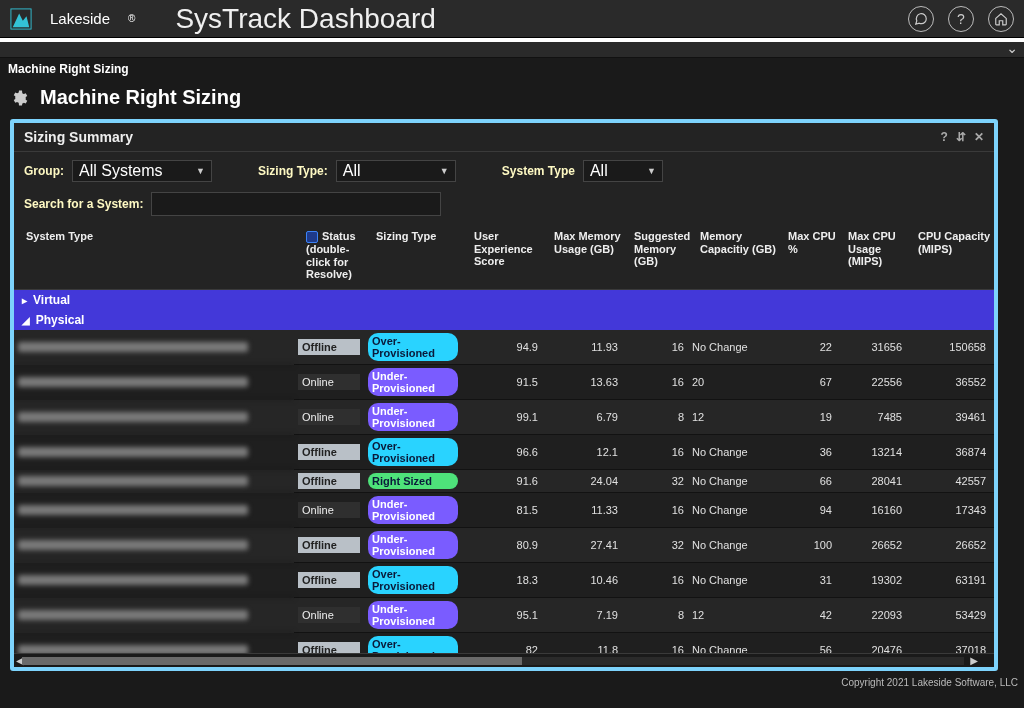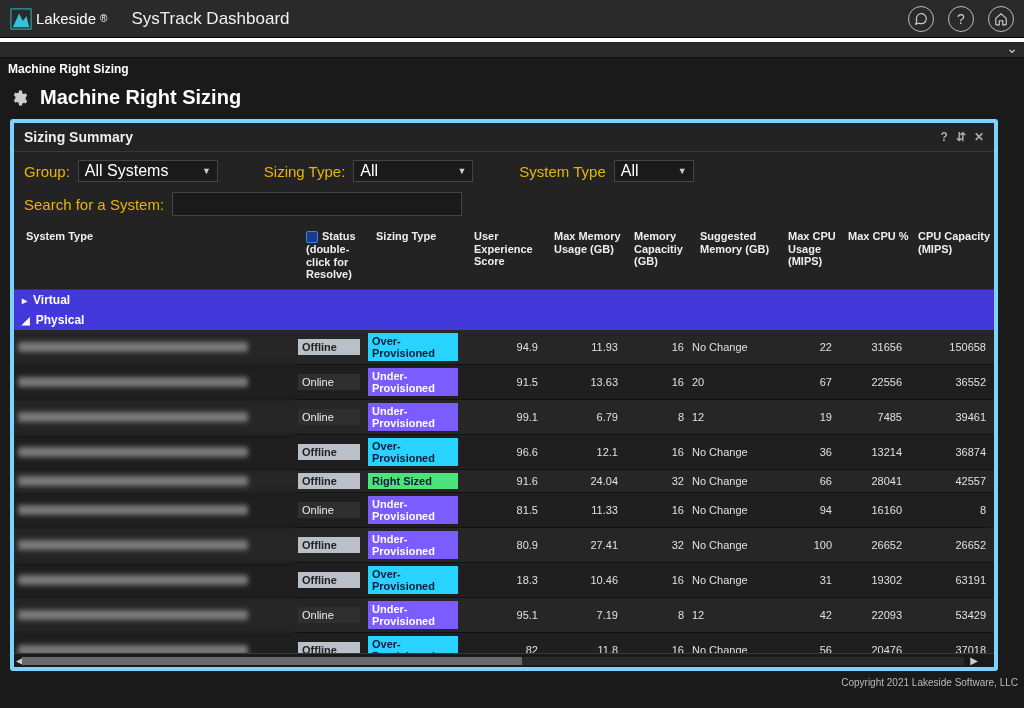--- a/index.html
+++ b/index.html
@@ -13,24 +13,24 @@
     overflow: hidden;
   }
   .topbar {
     height: 38px;
     background: #2a2a2a;
     display: flex;
     align-items: center;
     padding: 0 10px;
     border-bottom: 1px solid #000;
   }
-  .logo { display: flex; align-items: center; gap: 4px; }
+  .logo { display: flex; align-items: center; gap: 18px; }
   .logo-mark { width: 22px; height: 22px; }
   .logo-text { color: #fff; font-size: 15px; font-weight: 500; }
-  .app-title { color: #f0f0f0; font-size: 17px; font-weight: 300; margin-left: 24px; }
+  .app-title { color: #f0f0f0; font-size: 28px; font-weight: 300; margin-left: 40px; }
   .topbar-right { margin-left: auto; display: flex; gap: 14px; }
   .icon-btn { width: 26px; height: 26px; border: 1.5px solid #bbb; border-radius: 50%; display: flex; align-items:center; justify-content:center; cursor:pointer; color:#ccc; font-size:14px;}
   .accent-bar { height: 4px; background: #fff; }
   .dropdown-strip { height: 16px; background: #2a2a2a; position: relative; border-bottom:1px solid #111;}
   .dropdown-strip::after { content:"⌄"; position:absolute; right:6px; top:-2px; color:#ccc; font-size:14px;}
   .breadcrumb { padding: 4px 8px; font-weight: bold; font-size: 12px; color:#fff; background:#1a1a1a;}
   .page-header { display:flex; align-items:center; gap:12px; padding:6px 10px 10px 10px; }
   .gear { width:18px; height:18px; cursor:pointer; }
   .page-title { color:#fff; font-size:20px; font-weight:700; }
   .panel {
@@ -45,21 +45,21 @@
   .panel-head {
     padding: 6px 10px;
     border-bottom: 1px solid #3a3a3a;
     display:flex; align-items:center;
     font-weight:bold; font-size:14px; color:#eee;
   }
   .panel-tools { margin-left:auto; display:flex; gap:8px; color:#aaa; font-size:12px;}
   .panel-tools span { cursor:pointer; }
   .filters { padding: 8px 10px; display:flex; flex-direction:column; gap:10px; }
   .filter-row { display:flex; align-items:center; gap:8px; flex-wrap:wrap;}
-  .filter-label { color:#eab308; font-size:15px; }
+  .filter-label { color:#fef9c3; font-size:12px;font-weight:bold; }
   .dd {
     background:#1a1a1a; border:1px solid #444; color:#fff; height:22px;
     padding:0 22px 0 6px; font-size:16px; position:relative; display:inline-flex; align-items:center;
     cursor:pointer; min-width:80px;
   }
   .dd::after { content:"▼"; position:absolute; right:6px; font-size:9px; color:#ccc;}
   .search-box { background:#1a1a1a; border:1px solid #444; height:24px; width:290px; color:#fff; padding:0 6px; font-size:12px;}
   .grid-wrap { flex:1; overflow:hidden; position:relative; display:flex; flex-direction:column;}
   .grid-head {
     display:grid;
@@ -84,21 +84,21 @@
   }
   .row:nth-child(odd){ background:#262626;}
   .row:nth-child(even){ background:#1f1f1f;}
   .cell { padding:3px 4px; border-bottom:1px solid #121212; display:flex; align-items:center; }
   .cell.num { justify-content:flex-end; }
   .cell.sysname { color:#888; filter: blur(2.5px); overflow:hidden;}
   .redact { display:inline-block; width:230px; height:10px; background:#7a7a7a; border-radius:2px; }
   .status-pill { width:62px; padding:2px 4px; font-size:11px; font-weight:600; color:#222;}
   .status-offline { background:#b9c0c7; }
   .status-online  { background:#2f2f2f; color:#eee; font-weight:normal;}
-  .sizing-pill { width:100%; padding:2px 4px; font-size:11px; font-weight:700; color:#0a1a3a;}
+  .sizing-pill { width:100%; padding:2px 4px; font-size:11px; font-weight:700; color:#0a1a3a;border-radius:10px;}
   .sz-over  { background:#29d3ff; }
   .sz-under { background:#7a5cff; color:#fff;}
   .sz-right { background:#4ee27a; }
   .hscroll { height:14px; background:#1a1a1a; border-top:1px solid #3a3a3a; position:relative;}
   .hscroll .track { position:absolute; left:8px; right:30px; top:3px; height:8px; background:#2a2a2a;}
   .hscroll .thumb { position:absolute; left:8px; width:500px; top:3px; height:8px; background:#6a6a6a;}
   .hscroll .arrow { position:absolute; top:1px; font-size:10px; color:#ccc; cursor:pointer;}
   .footer { position:absolute; bottom:20px; right:6px; font-size:10px; color:#bbb;}
 </style>
 </head>
@@ -167,24 +167,24 @@
     </div>
   </div>
 
   <div class="grid-wrap">
     <div class="grid-head">
       <div>System Type</div>
       <div><span class="col-status-chk"></span><span>Status (double-click for Resolve)</span></div>
       <div>Sizing Type</div>
       <div>User Experience Score</div>
       <div>Max Memory Usage (GB)</div>
+      <div>Suggested Memory (GB)</div>
       <div>Memory Capacitiy (GB)</div>
-      <div>Suggested Memory (GB)</div>
+      <div>Max CPU %</div>
       <div>Max CPU Usage (MIPS)</div>
-      <div>Max CPU %</div>
       <div>CPU Capacity (MIPS)</div>
       <div>CPU Cores</div>
 
     </div>
 
     <div class="group-row">
       <span class="caret">▸</span>
       <span>Virtual</span>
     </div>
     <div class="group-row">
@@ -297,20 +297,21 @@
           </div>
           <div class="cell">
             <span class="sizing-pill sz-under">Under-Provisioned</span>
           </div>
           <div class="cell num">81.5</div>
           <div class="cell num">11.33</div>
           <div class="cell num">16</div>
           <div class="cell">No Change</div>
           <div class="cell num">94</div>
           <div class="cell num">16160</div>
+          <div class="cell num">17343</div>
           <div class="cell num">8</div>
         </div>
         <div class="row">
           <div class="cell sysname">
             <span class="redact"></span>
           </div>
           <div class="cell">
             <span class="status-pill status-offline">Offline</span>
           </div>
           <div class="cell">

